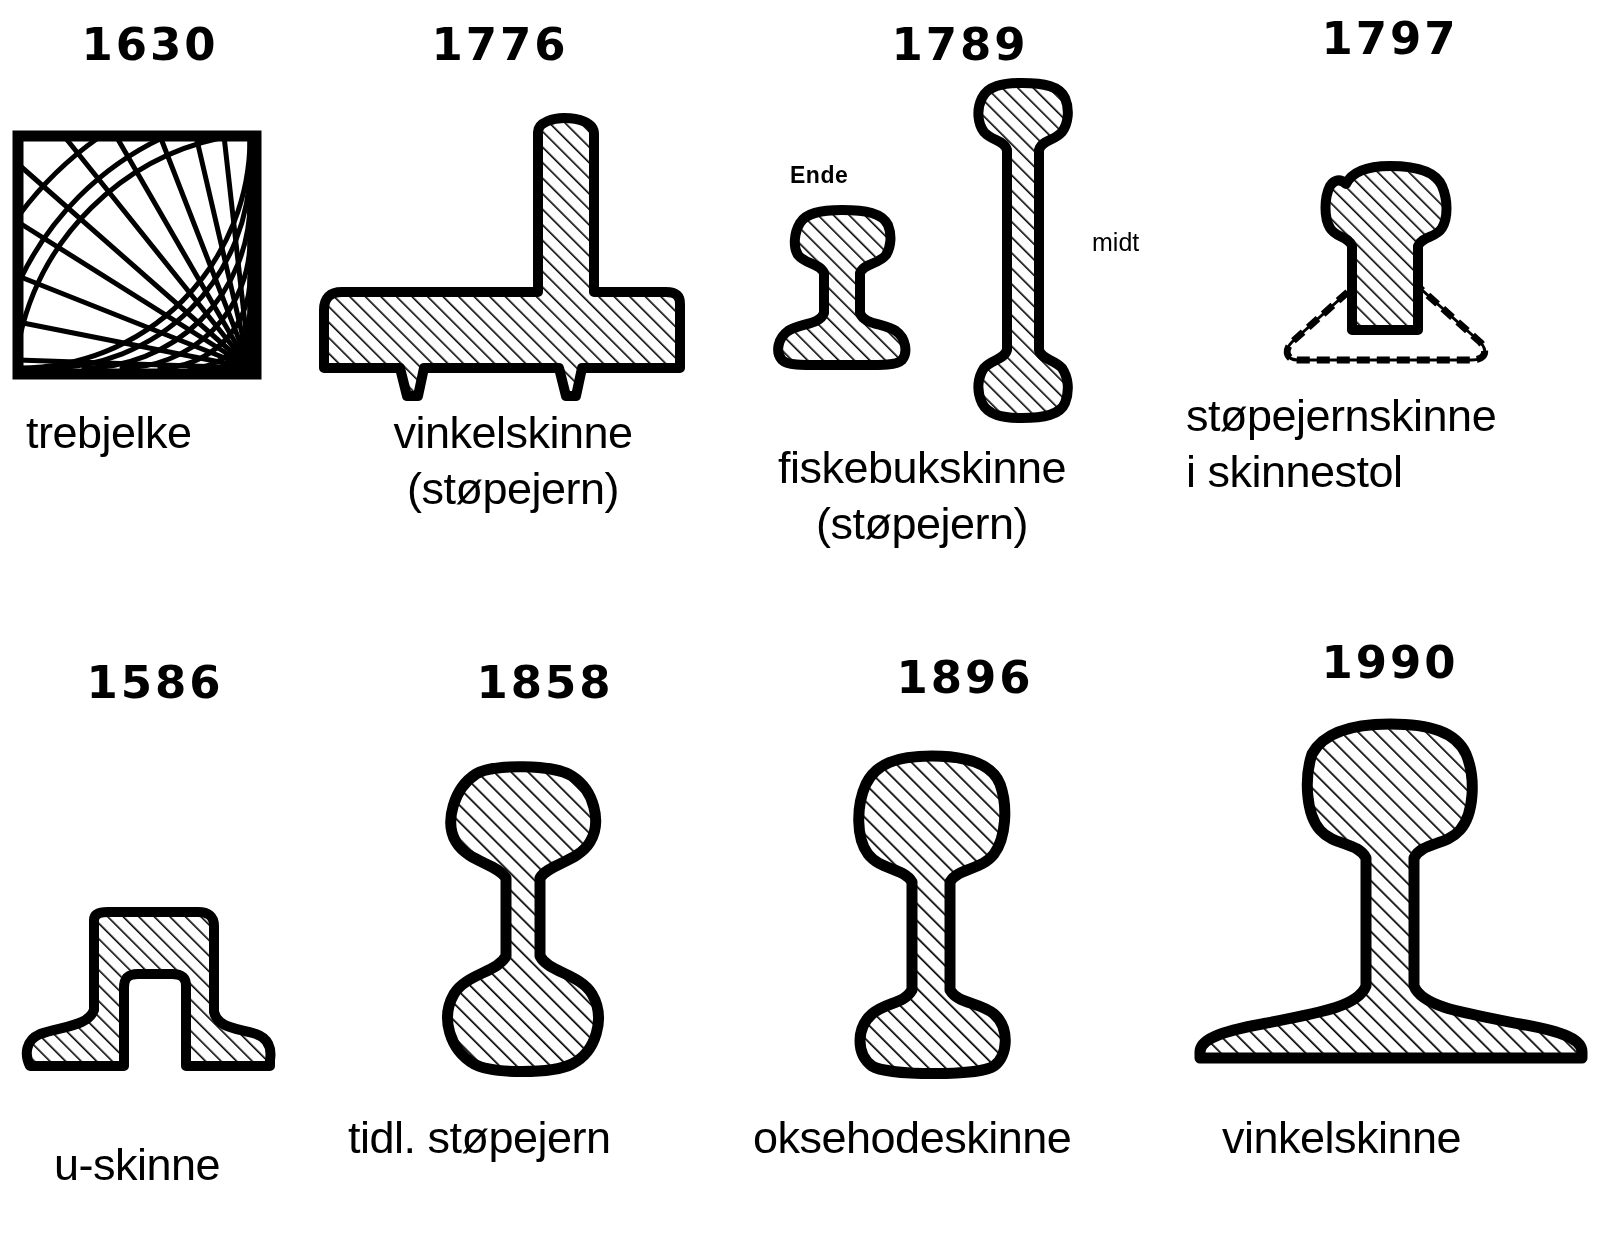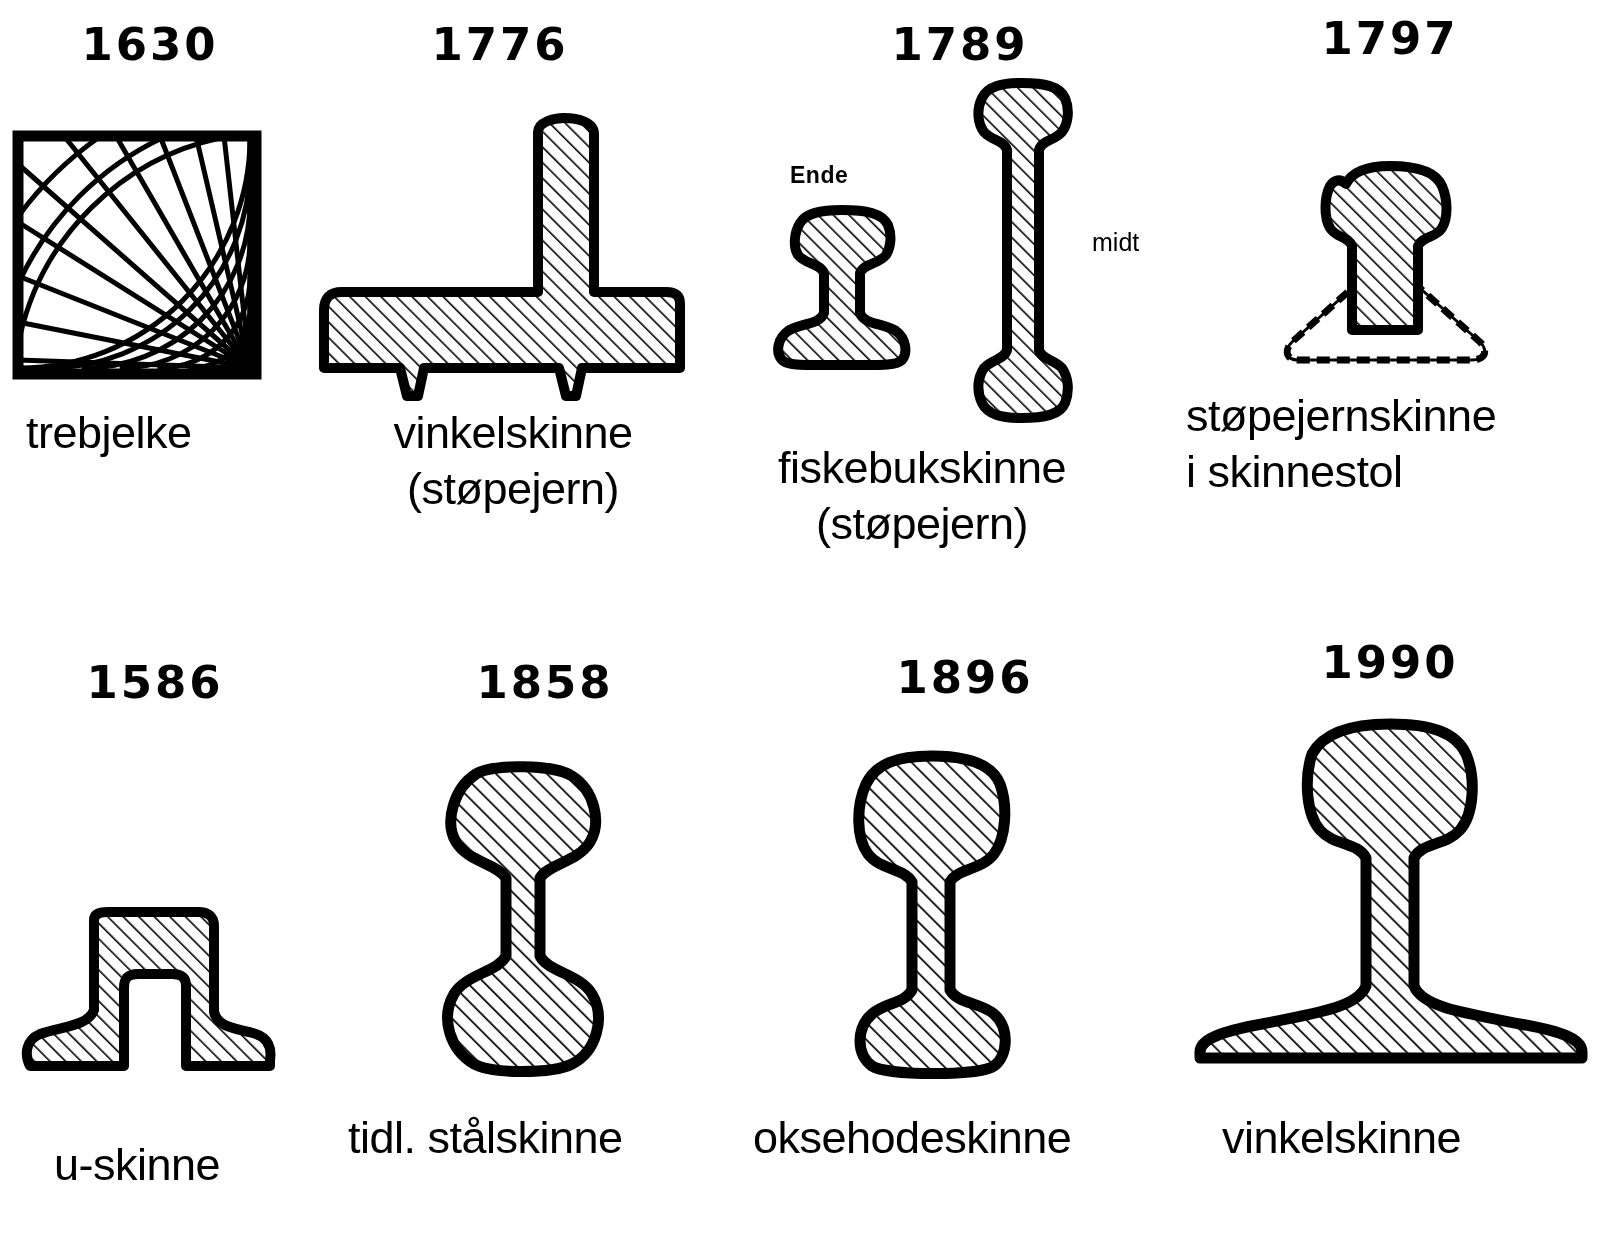--- a/index.html
+++ b/index.html
@@ -275,21 +275,21 @@
                  C 176 258 166 292 142 304
                  C 122 314 62 314 44 304
                  C 20 290 10 258 24 234
                  C 36 214 68 212 76 196
                  L 76 118
                  C 68 104 38 102 26 82
                  C 14 62 24 28 46 14 Z" fill="url(#hatch2)" stroke="#000000" stroke-width="11" stroke-linejoin="round"></path>
       </svg>
     </div>
 
-    <div class="caption" style="left:348px;top:1110px;">tidl. stålskinne</div>
+    <div class="caption" style="left:348px;top:1110px;">tidl. støpejern</div>
   </div>
 
   <div class="panel">
     <div class="year" style="left:860px;top:655px;width:210px;">1896</div>
 
     <div class="fig" style="left:830px;top:750px;">
       <svg width="200" height="330" viewBox="0 0 200 330">
         <path d="M 36 34
                  C 46 14 66 6 102 6
                  C 138 6 162 14 170 34

